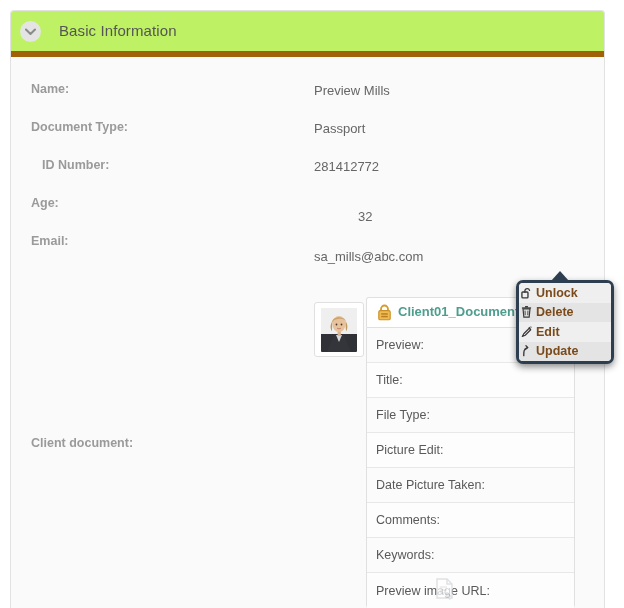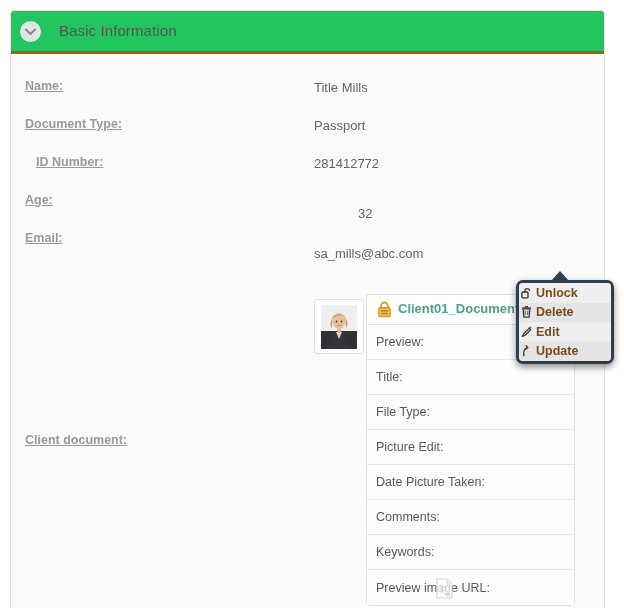--- a/index.html
+++ b/index.html
@@ -29,22 +29,22 @@
     background: #fafafa;
     border: 1px solid #e2e2e2;
     border-bottom: none;
     border-radius: 4px 4px 0 0;
     box-sizing: border-box;
   }
 
   .panel-header {
     position: relative;
     height: 40px;
-    background: #22c55e;
-    border-bottom: 3px solid #a16207;
+    background: #bef264;
+    border-bottom: 6px solid #a16207;
     border-radius: 3px 3px 0 0;
   }
 
   .collapse-toggle {
     position: absolute;
     left: 9px;
     top: 10px;
     width: 21px;
     height: 21px;
     border-radius: 50%;
@@ -68,26 +68,25 @@
 
   .panel-body {
     position: relative;
     height: 557px;
     background: #fafafa;
   }
 
   
   .field-label {
     position: absolute;
-    left: 14px;
+    left: 20px;
     font-size: 12.5px;
     font-weight: bold;
     color: #9a9a9a;
     white-space: nowrap;
-    text-decoration: underline;
   }
   .field-value {
     position: absolute;
     left: 303px;
     font-size: 13px;
     color: #666666;
     white-space: nowrap;
   }
 
   .r0 { top: 25px; }
@@ -271,21 +270,21 @@
 
     <div class="panel-body">
 
       <div class="field-label r0">Name:</div>
       <div class="field-label r1">Document Type:</div>
       <div class="field-label r2">ID Number:</div>
       <div class="field-label r3">Age:</div>
       <div class="field-label r4">Email:</div>
       <div class="field-label doc-label">Client document:</div>
 
-      <div class="field-value v0">Title Mills</div>
+      <div class="field-value v0">Preview Mills</div>
       <div class="field-value v1">Passport</div>
       <div class="field-value v2">281412772</div>
       <div class="field-value v3">32</div>
       <div class="field-value v4">sa_mills@abc.com</div>
 
       <div class="doc-widget">
 
         <div class="thumb-box">
           <div class="thumb-img">
             <svg width="36" height="44" viewBox="0 0 36 44" aria-hidden="true">

